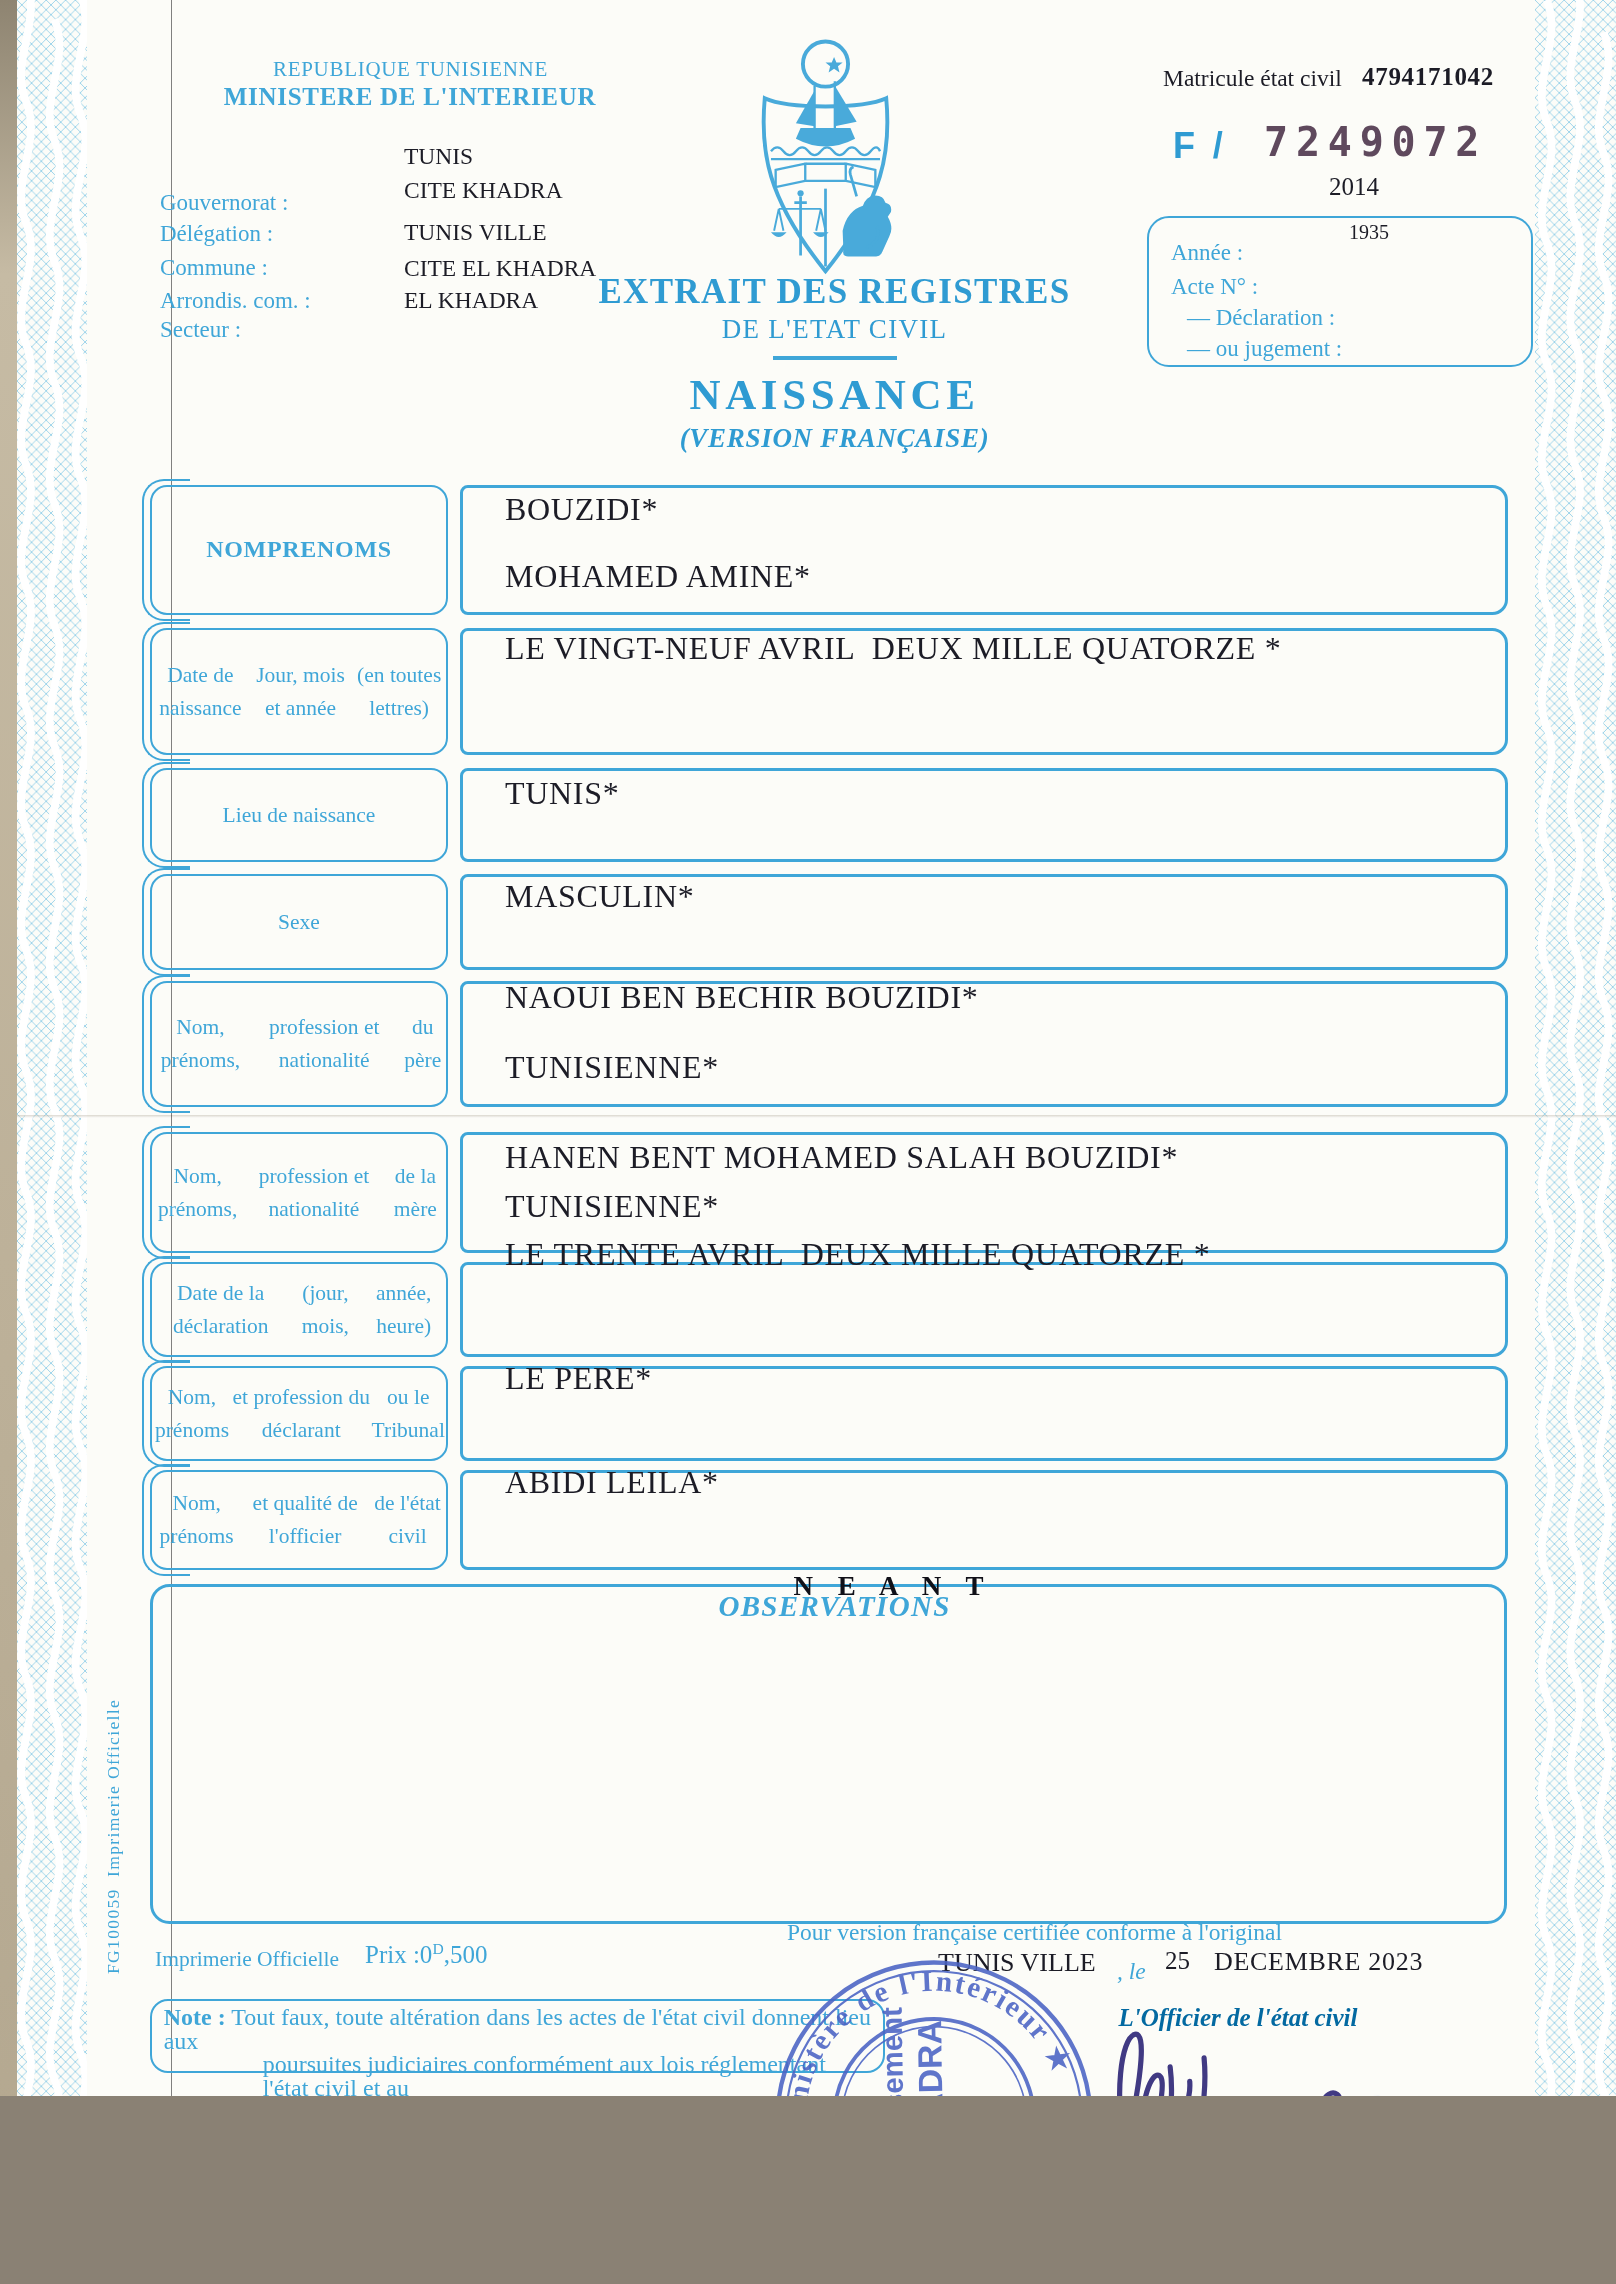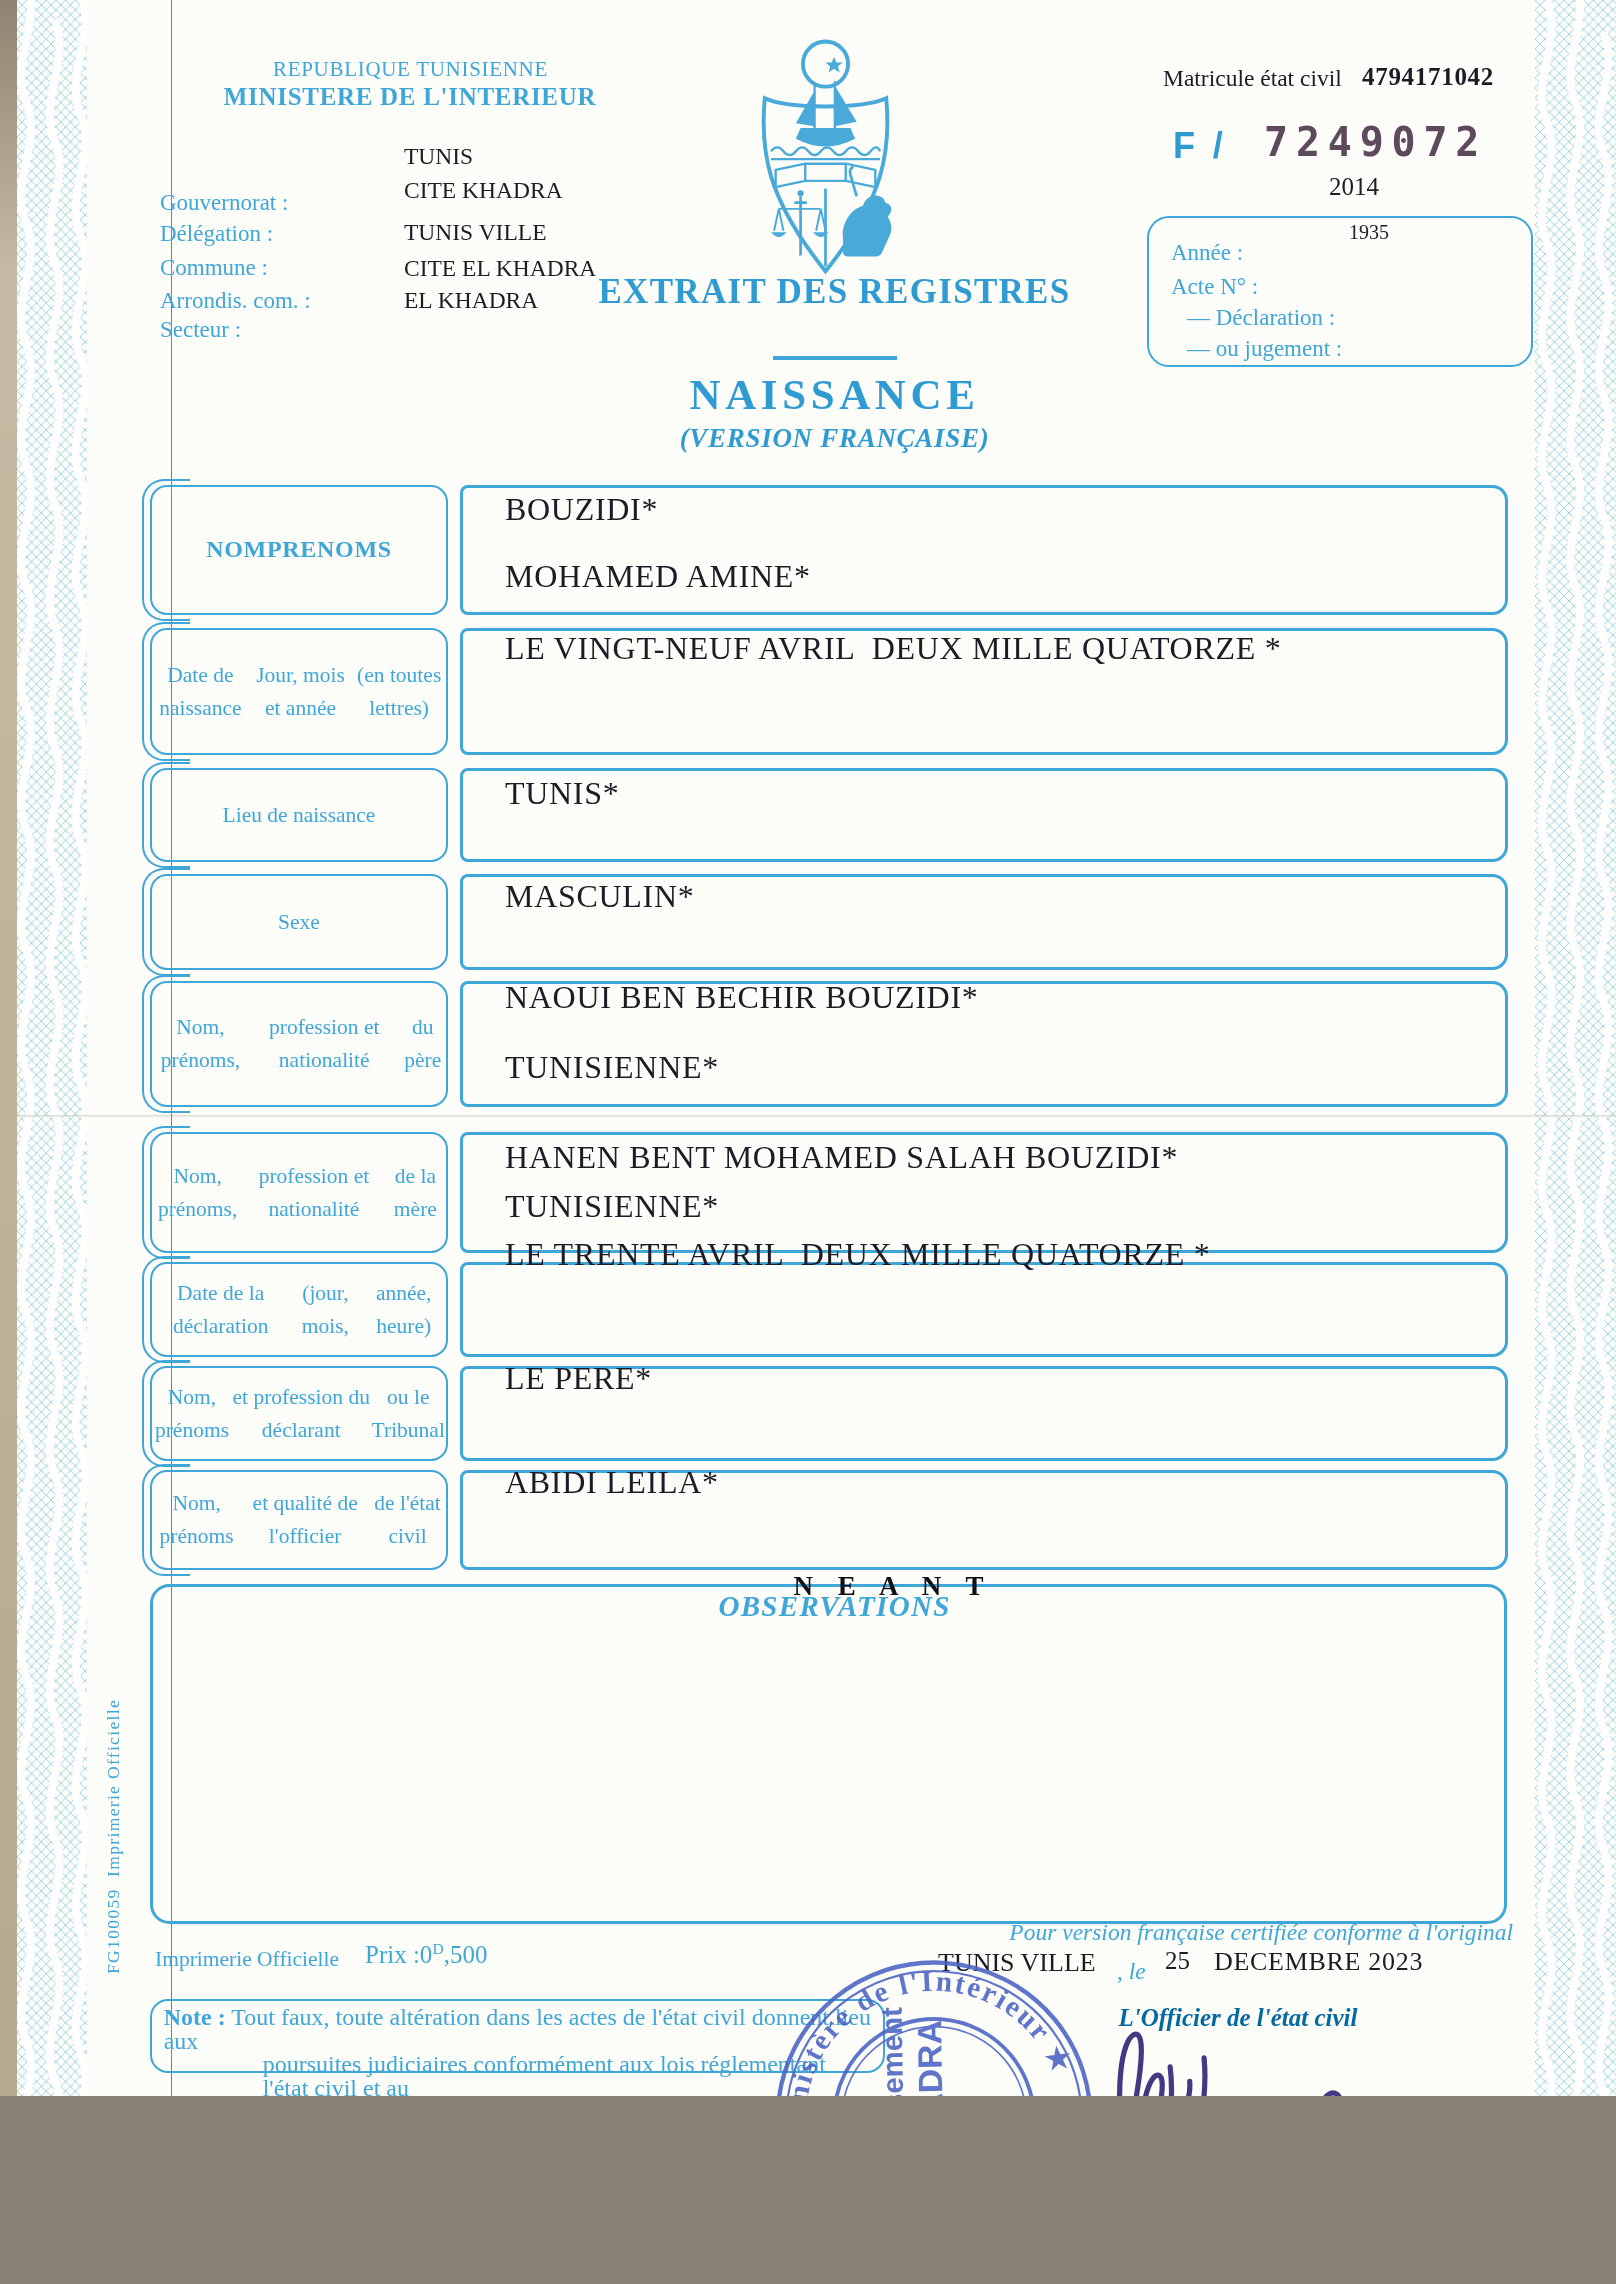--- a/index.html
+++ b/index.html
@@ -57,21 +57,21 @@
 
   
   #obsbox{left:150px;top:1584px;width:1357px;height:340px;border:3.3px solid var(--form_blue);border-radius:19.5px;}
   #obs-title{left:460px;top:1590px;width:749px;text-align:center;font-size:29px;font-weight:bold;font-style:italic;color:var(--form_blue);letter-spacing:1.3px;}
   #obs-value{left:460px;top:1571px;width:866px;text-align:center;font-size:27px;font-weight:bold;letter-spacing:9px;color:#101018;white-space:pre;}
 
   
   .printer{left:155px;top:1947px;font-size:21.5px;color:var(--form_blue);}
   .price{left:365px;top:1940px;font-size:25px;color:var(--form_blue);}
   .price sup{font-size:15.6px;}
-  .cert{left:749px;top:1919px;width:764px;text-align:right;font-style:italic;font-size:23.5px;color:var(--form_blue);}
+  .cert{left:787px;top:1919px;width:764px;font-size:23.5px;color:var(--form_blue);}
   .place{left:938px;top:1948px;font-size:26px;}
   .le{left:1117px;top:1958px;font-size:23.5px;font-style:italic;color:var(--form_blue);}
   .day{left:1165px;top:1947px;font-size:25px;}
   .monthyear{left:1214px;top:1947px;font-size:26px;letter-spacing:0.7px;}
   #notebox{left:150px;top:1999px;width:735px;height:74px;border:2.6px solid var(--form_blue);border-radius:18px;
            padding:5.2px 9px 0 11.7px;font-size:24px;line-height:23.5px;color:var(--form_blue);}
   #notebox .ind{margin-left:99px;}
   .officer-title{left:1075px;top:2004px;width:326px;text-align:center;font-size:25px;font-weight:bold;font-style:italic;color:#0369a1;}
   .officer-stamp{left:1062px;top:2109px;font-size:31px;font-weight:bold;color:var(--officer_stamp_blue);
                  transform:rotate(-8deg);letter-spacing:1.3px;text-shadow:0 0 1.3px rgba(79,125,211,.55);white-space:pre;}
@@ -140,20 +140,21 @@
     <path d="M78,206 L78,282 M70,214 L86,214" stroke-width="3.5"></path>
     <circle cx="78" cy="202" r="4" fill="#49aada" stroke="none"></circle>
     <path d="M50,222 L104,222 M50,222 L44,250 M50,222 L56,250 M104,222 L98,250 M104,222 L110,250" stroke-width="2.5"></path>
     <path d="M40,252 Q50,264 60,252 Z M94,252 Q104,264 114,252 Z" fill="#49aada" stroke="none"></path>
     <path d="M132,250 q6,-26 26,-32 q4,-12 14,-13 q12,-1 15,9 q9,2 7,12 l-4,6 q8,14 2,25 l-9,20 q-2,6 -8,6 l-36,0 q-8,0 -6,-8 Z" fill="#49aada" stroke="none"></path>
     <path d="M150,206 l-8,-28 M142,178 q-2,-8 4,-10" stroke-width="3.5"></path>
     <path d="M162,272 q20,-8 14,-28" stroke-width="3.5"></path>
   </svg>
 
   <div class="abs t-reg">EXTRAIT DES REGISTRES</div>
+  <div class="abs t-etat">DE L'ETAT CIVIL</div>
   <div class="abs t-rule"></div>
   <div class="abs t-nais">NAISSANCE</div>
   <div class="abs t-ver">(VERSION FRANÇAISE)</div>
 
   <div class="abs mat-label">Matricule état civil</div>
   <div class="abs mat-value">4794171042</div>
   <div class="abs serial-prefix">F /</div>
   <div class="abs serial-number">7249072</div>
   <div class="abs annee-value">2014</div>
   <div class="abs" id="acte-box"></div>

